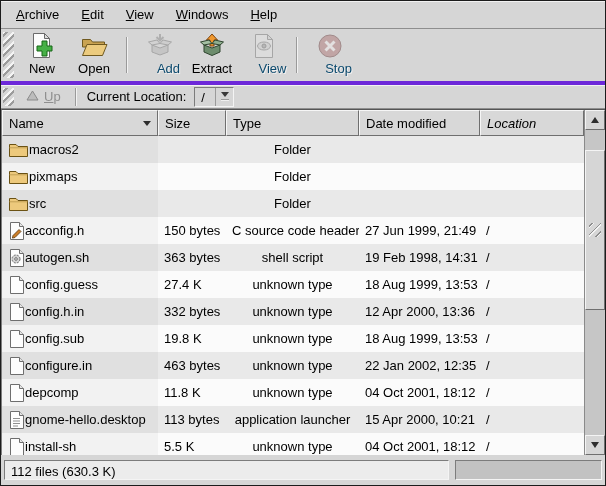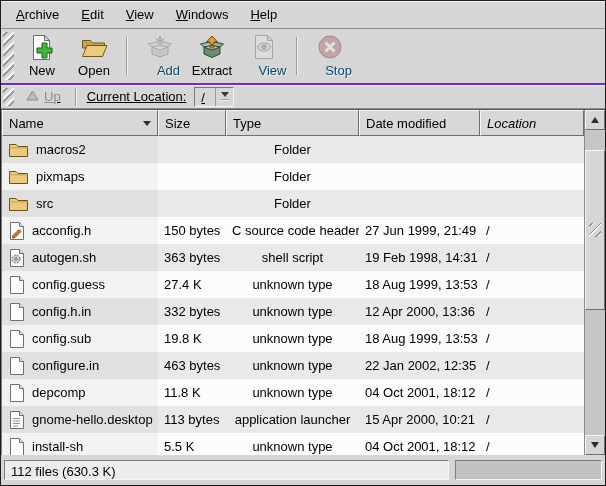--- a/index.html
+++ b/index.html
@@ -11,34 +11,34 @@
   }
   .mn { text-decoration: underline; }
 
   
   .menubar { height:28px; display:flex; align-items:center; padding-left:4px;
              border-bottom:1px solid #8e8e8e; box-shadow: 0 1px 0 #f2f2f2 inset; }
   .menu-item { padding:4px 11px; cursor:default; }
 
   
   .toolbar { height:56px; display:flex; align-items:stretch;
-             border-bottom:2px solid #6d28d9; position:relative; }
+             border-bottom:4px solid #6d28d9; position:relative; }
   .grip { width:11px; margin:3px 2px; background:
           repeating-linear-gradient(135deg,#f4f4f4 0 2px,#9c9c9c 2px 4px,#d6d6d6 4px 7px); }
   .tb-btn { width:52px; display:flex; flex-direction:column; align-items:center;
             justify-content:flex-end; padding:4px 2px 5px; }
   .tb-btn .ticon { height:28px; display:flex; align-items:center; justify-content:center; }
   .tb-btn .tlabel { margin-top:2px; }
   .tb-btn.disabled .tlabel { color:#0c4a6e; text-shadow:1px 1px 0 #f0f0f0;margin-left:17px; }
   .tb-btn.disabled .ticon { opacity:.5; filter:grayscale(35%); }
   .tb-sep { width:2px; margin:8px 6px; border-left:1px solid #9a9a9a; border-right:1px solid #f2f2f2; }
 
   
   .locbar { height:24px; display:flex; align-items:center; border-bottom:1px solid #8e8e8e;
-            box-shadow:0 1px 0 #f2f2f2 inset;text-decoration:underline; }
+            box-shadow:0 1px 0 #f2f2f2 inset; }
   .locbar .grip { height:18px; margin:0 4px 0 2px; }
   .up-btn { display:flex; align-items:center; gap:5px; padding:2px 8px; color:#8f8f8f; }
   .loc-sep { width:2px; height:18px; margin:0 6px; border-left:1px solid #9a9a9a; border-right:1px solid #f2f2f2; }
   .loc-label { margin:0 8px 0 4px; }
   .combo { display:flex; align-items:stretch; height:20px;
            border:1px solid; border-color:#7c7c7c #f4f4f4 #f4f4f4 #7c7c7c; background:#d6d6d6; }
   .combo-value { min-width:20px; padding:1px 6px 0; background:#d6d6d6; display:flex; align-items:center; }
   .combo-btn { width:18px; border-left:1px solid #9a9a9a; display:flex; flex-direction:column;
                align-items:center; justify-content:center; gap:2px; background:#d6d6d6; }
   .combo-arrow { width:0; height:0; border-left:4px solid transparent; border-right:4px solid transparent;
@@ -56,21 +56,21 @@
   .th-size { width:68px; }
   .th-type { width:133px; }
   .th-date { width:121px; }
   .th-loc  { flex:1;font-style:italic; }
   .sort-arrow { width:0; height:0; border-left:4px solid transparent; border-right:4px solid transparent;
                 border-top:5px solid #2e2e2e; margin-left:4px; }
   .rows { flex:1; overflow:hidden; }
   .row { display:flex; height:27px; align-items:center; background:#fbfbfb; }
   .row.stripe { background:#e9e9e9; }
   .cell { padding:0 6px; white-space:nowrap; overflow:hidden; }
-  .c-name { width:156px; display:flex; align-items:center; gap:7px; height:100%; background:#f2f2f2; }
+  .c-name { width:156px; display:flex; align-items:center; height:100%; background:#f2f2f2; }
   .row.stripe .c-name { background:#e0e0e0; }
   .c-size { width:68px; }
   .c-type { width:133px;text-align:center; }
   .c-date { width:121px; }
   .c-loc  { flex:1; }
   .fi { flex:none; display:flex; }
 
   
   .vscroll { width:21px; background:#c6c6c6; border-left:1px solid #8a8a8a;
              display:flex; flex-direction:column; }

